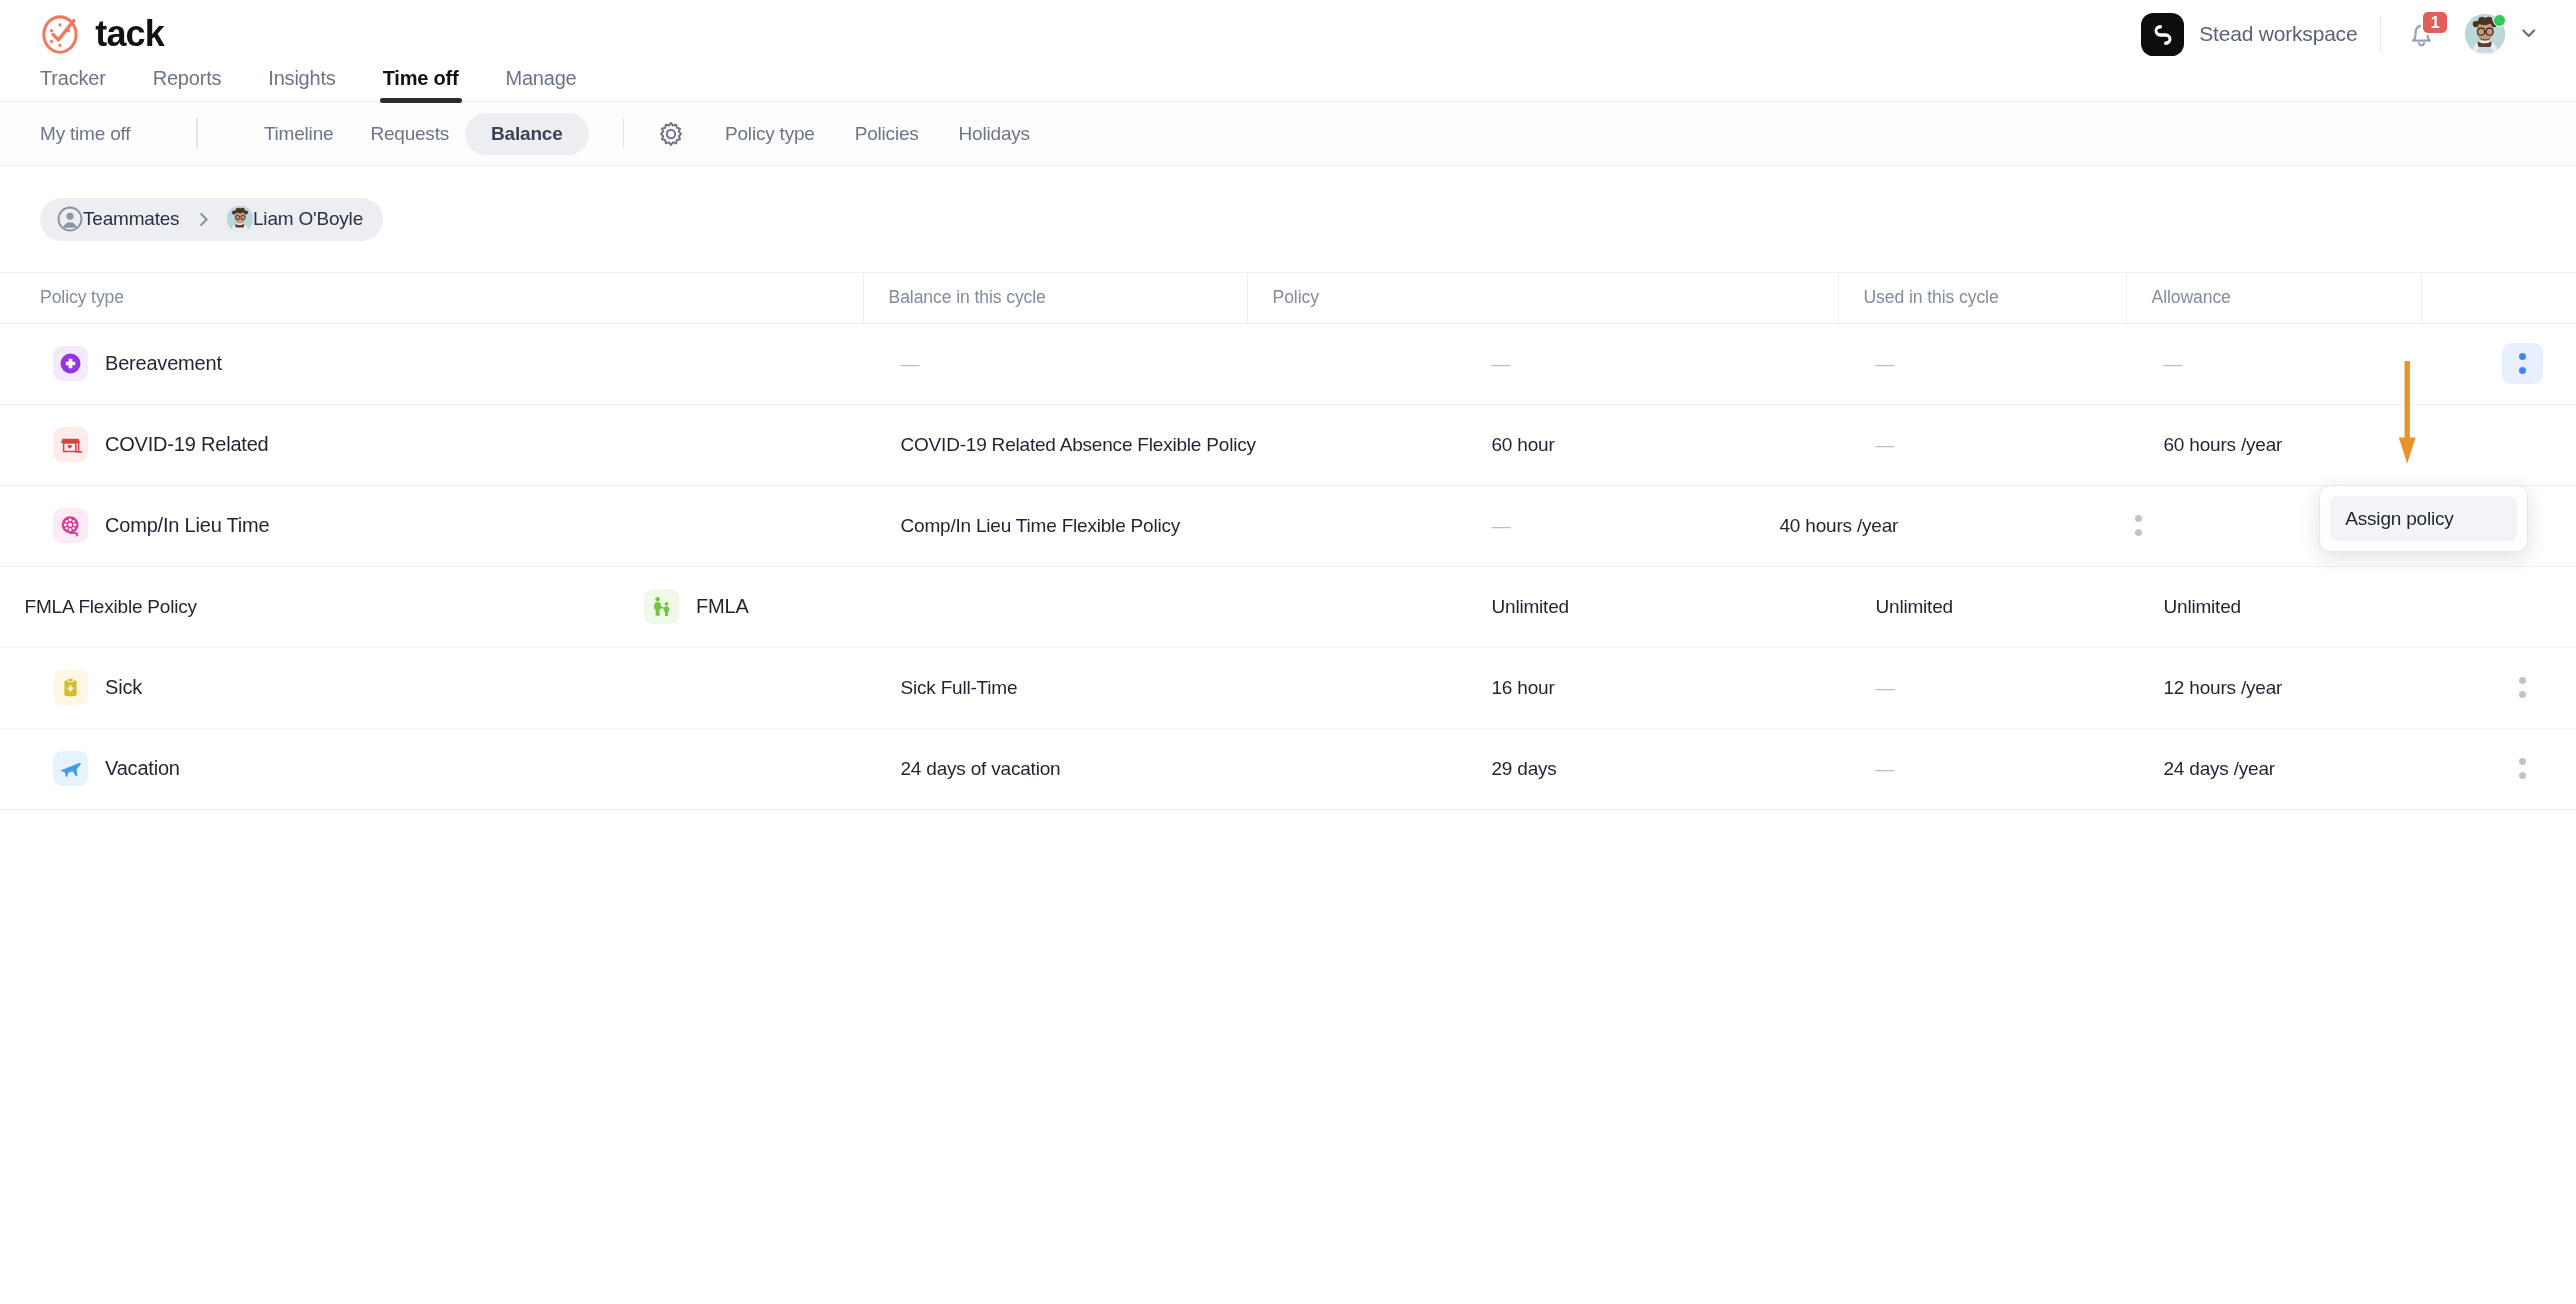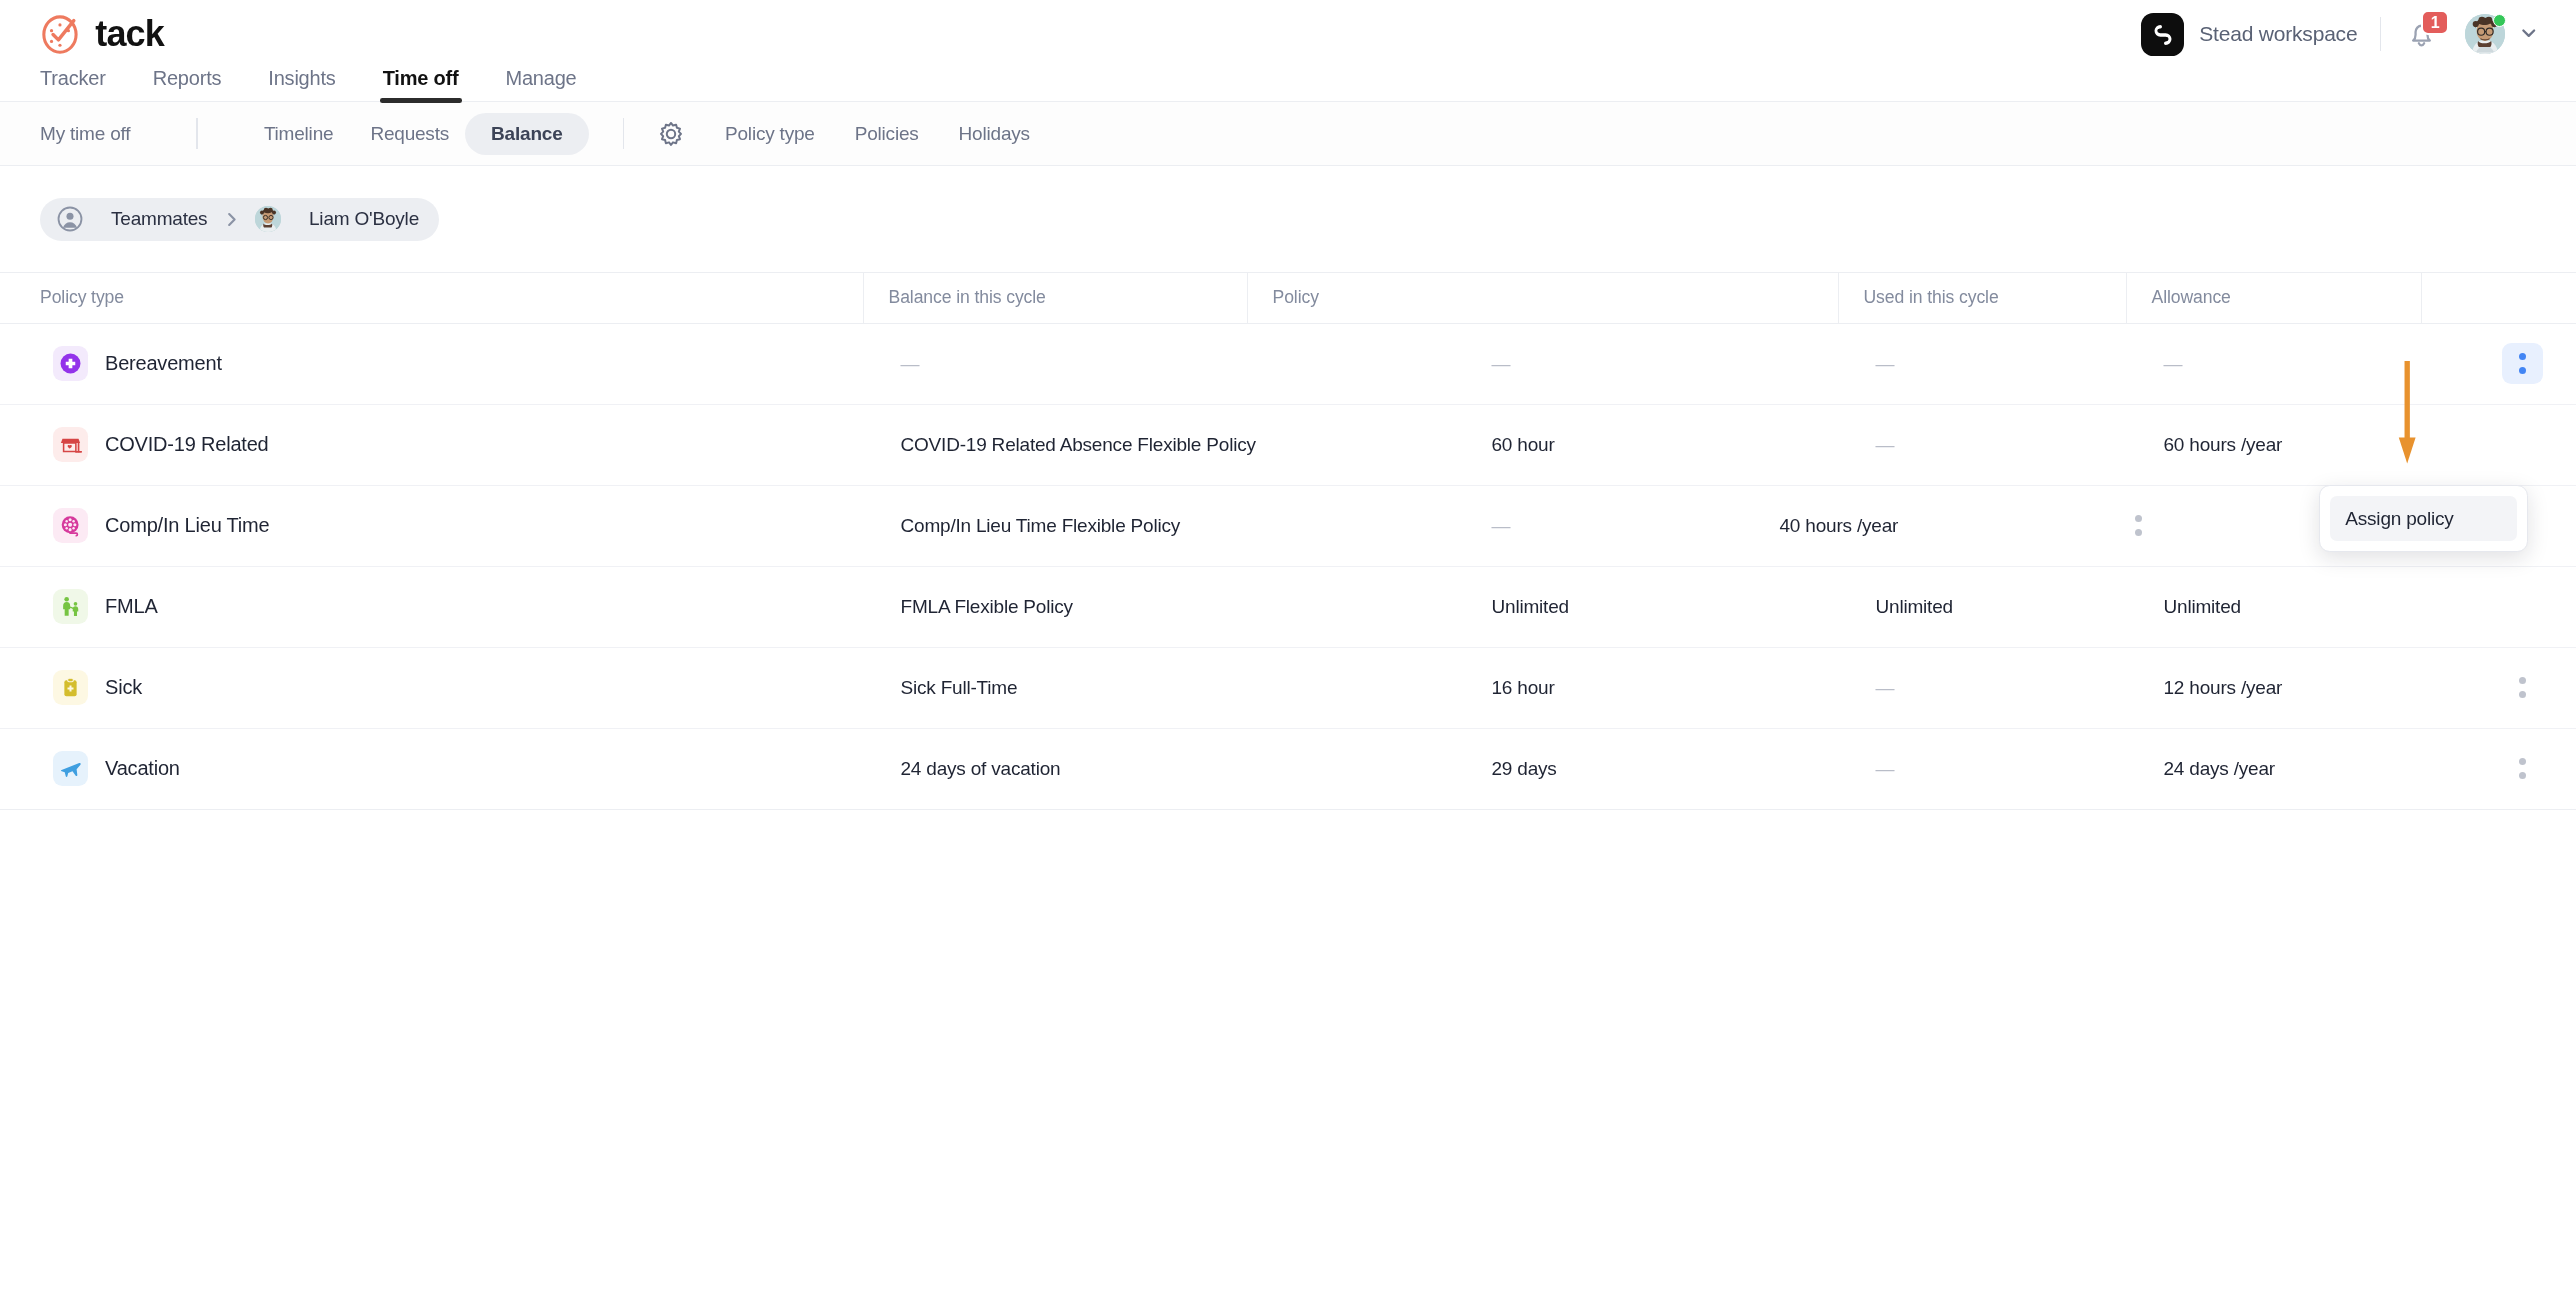--- a/index.html
+++ b/index.html
@@ -97,21 +97,21 @@
   .gear { width: 26px; height: 26px; display: block; cursor: pointer; }
 
   
   .crumb-area { padding: 32px 0 31px 40px; }
   .crumb {
     display: inline-flex; align-items: center; gap: 0;
     background: #eceef2; border-radius: 31px;
     padding: 8.4px 20px 8.4px 17px;
   }
   .crumb-link {
-    display: inline-flex; align-items: center; gap: 28px;
+    display: inline-flex; align-items: center; gap: 0;
     font-size: 19px; color: #2b3042; letter-spacing: -0.2px;
     cursor: pointer;
   }
   .crumb-arrow { margin: 0 15.3px; display: flex; align-items: center; }
   .person-icon { width: 26px; height: 26px; display: block; }
 
   
   .table { width: 100%; }
   .thead {
     display: flex; align-items: center;
@@ -445,33 +445,33 @@
     <div class="td c-allow">40 hours /year</div>
     <div class="c-act">
       <div class="kebab">
         <span class="dot"></span>
         <span class="dot"></span>
       </div>
     </div>
   </div>
 
   <div class="row">
+    <div class="td c-pol">FMLA Flexible Policy</div>
     <div class="td c-type type-cell">
       <span class="type-icon" style="background:#f0f8e8">
         <svg width="23" height="23" viewBox="0 0 30 30">
           <circle cx="10" cy="5.5" r="3" fill="#76c442"></circle>
           <path d="M10 9.2c-3 0-4.6 2-4.6 5.2v4.2h2v8.4h5.2v-8.4h2v-4.2c0-3.2-1.6-5.2-4.6-5.2z" fill="#76c442"></path>
           <circle cx="21.5" cy="11.5" r="2.4" fill="#76c442"></circle>
           <path d="M21.5 14.6c-2.3 0-3.6 1.5-3.6 3.9v3.1h1.6v5.7h4v-5.7h1.6v-3.1c0-2.4-1.3-3.9-3.6-3.9z" fill="#76c442"></path>
           <path d="M14.2 15.8c1.6.3 3 .9 4.3 1.6" fill="none" stroke="#76c442" stroke-width="1.8" stroke-linecap="round"></path>
         </svg>
       </span>
       <span class="type-label">FMLA</span>
     </div>
-    <div class="td c-pol">FMLA Flexible Policy</div>
     <div class="td c-bal">Unlimited</div>
     <div class="td c-used">Unlimited</div>
     <div class="td c-allow">Unlimited</div>
     <div class="c-act">
       <div class="kebab hidden">
         <span class="dot"></span>
         <span class="dot"></span>
       </div>
     </div>
   </div>

